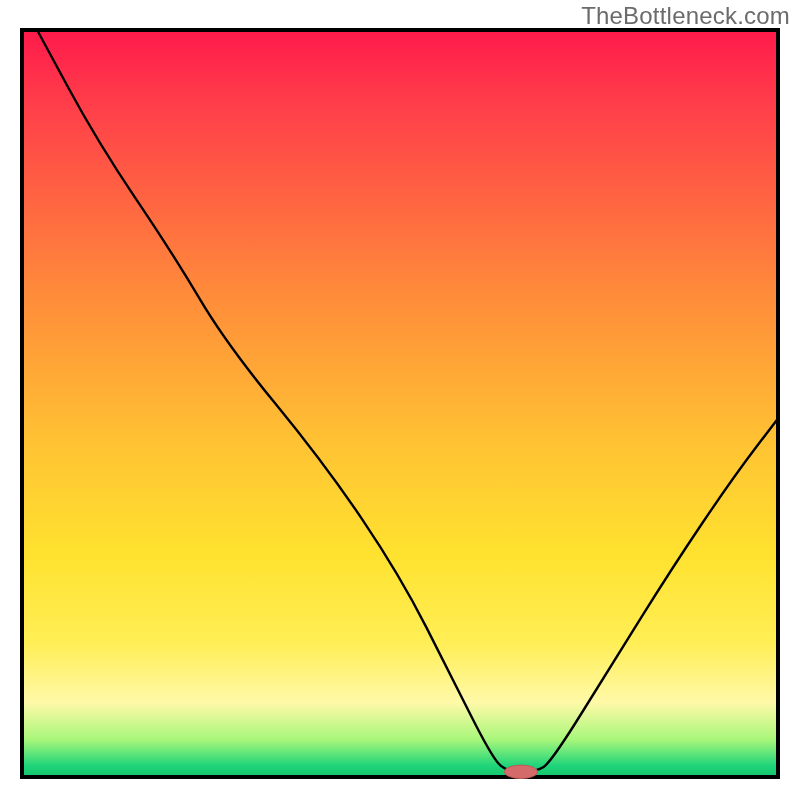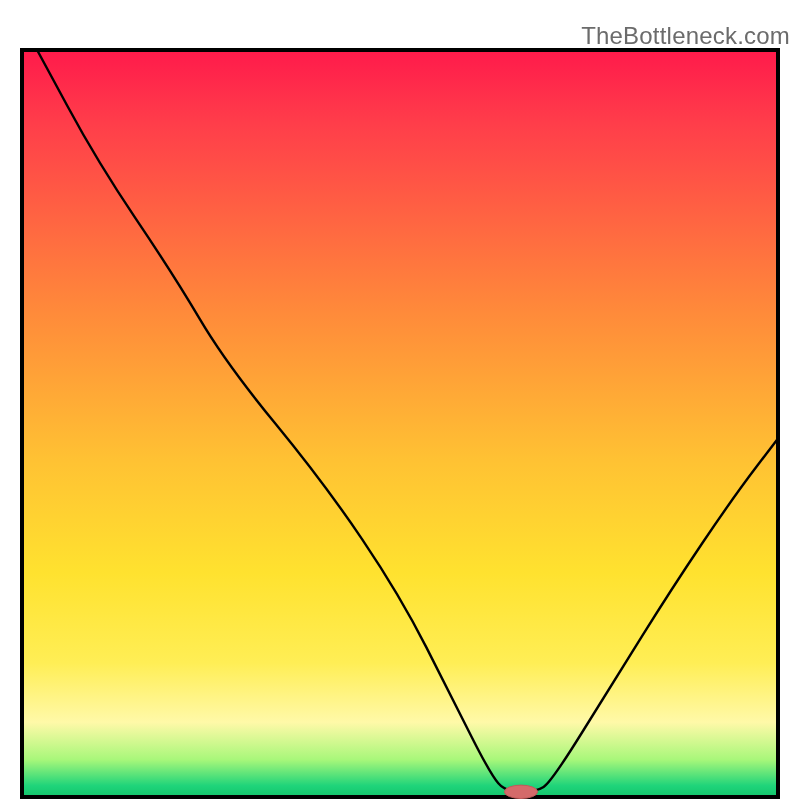--- a/index.html
+++ b/index.html
@@ -7,21 +7,20 @@
     padding: 0;
     width: 800px;
     height: 800px;
     background: #ffffff;
     overflow: hidden;
   }
   .frame {
     position: relative;
     width: 800px;
     height: 724px;
-    margin-top: 20px;
   }
   .watermark {
     position: absolute;
     top: 2px;
     right: 10px;
     font-family: Arial, Helvetica, sans-serif;
     font-size: 24px;
     font-weight: 500;
     color: #6b6b6b;
     letter-spacing: 0.2px;

